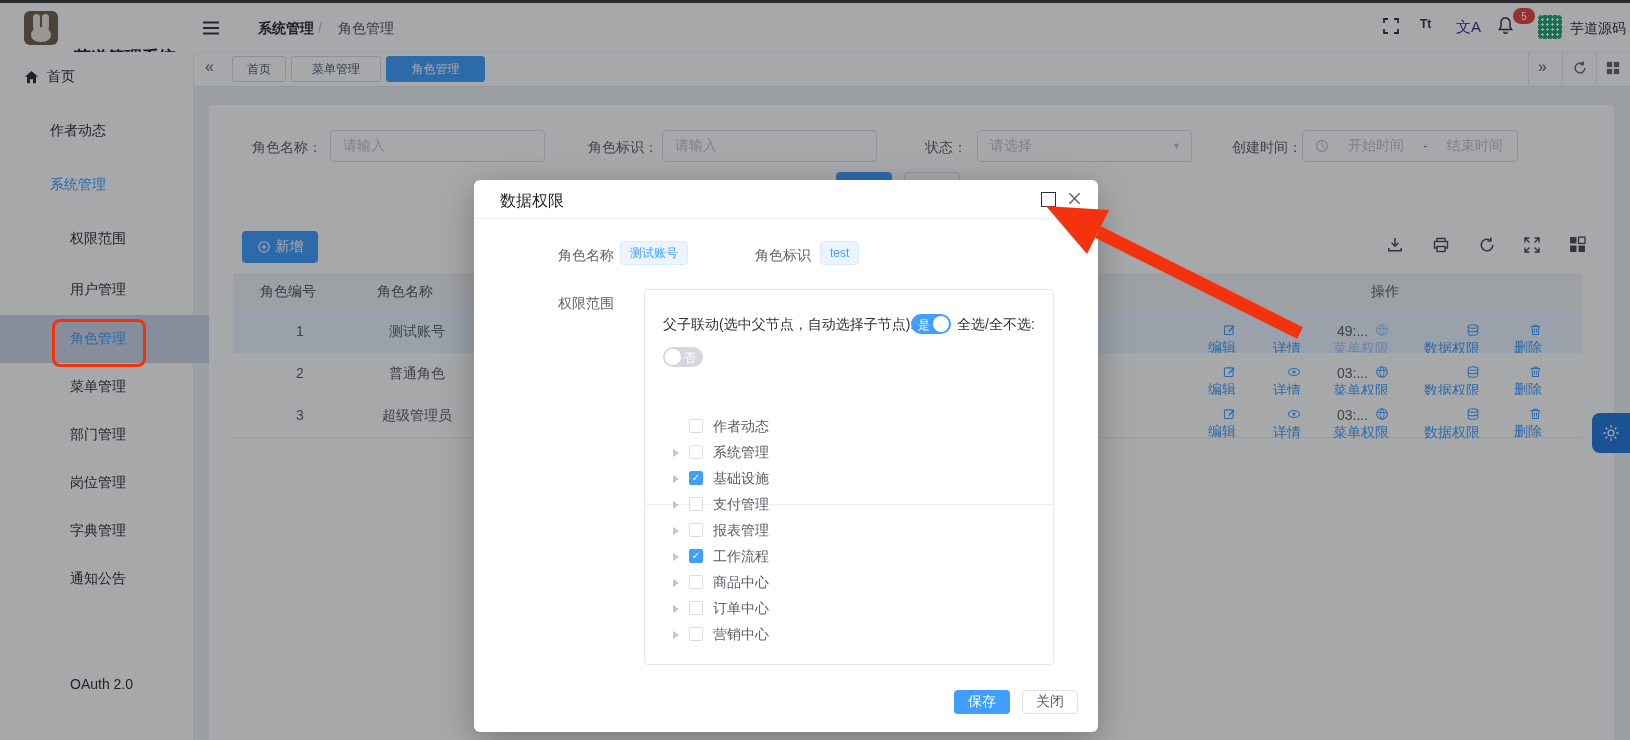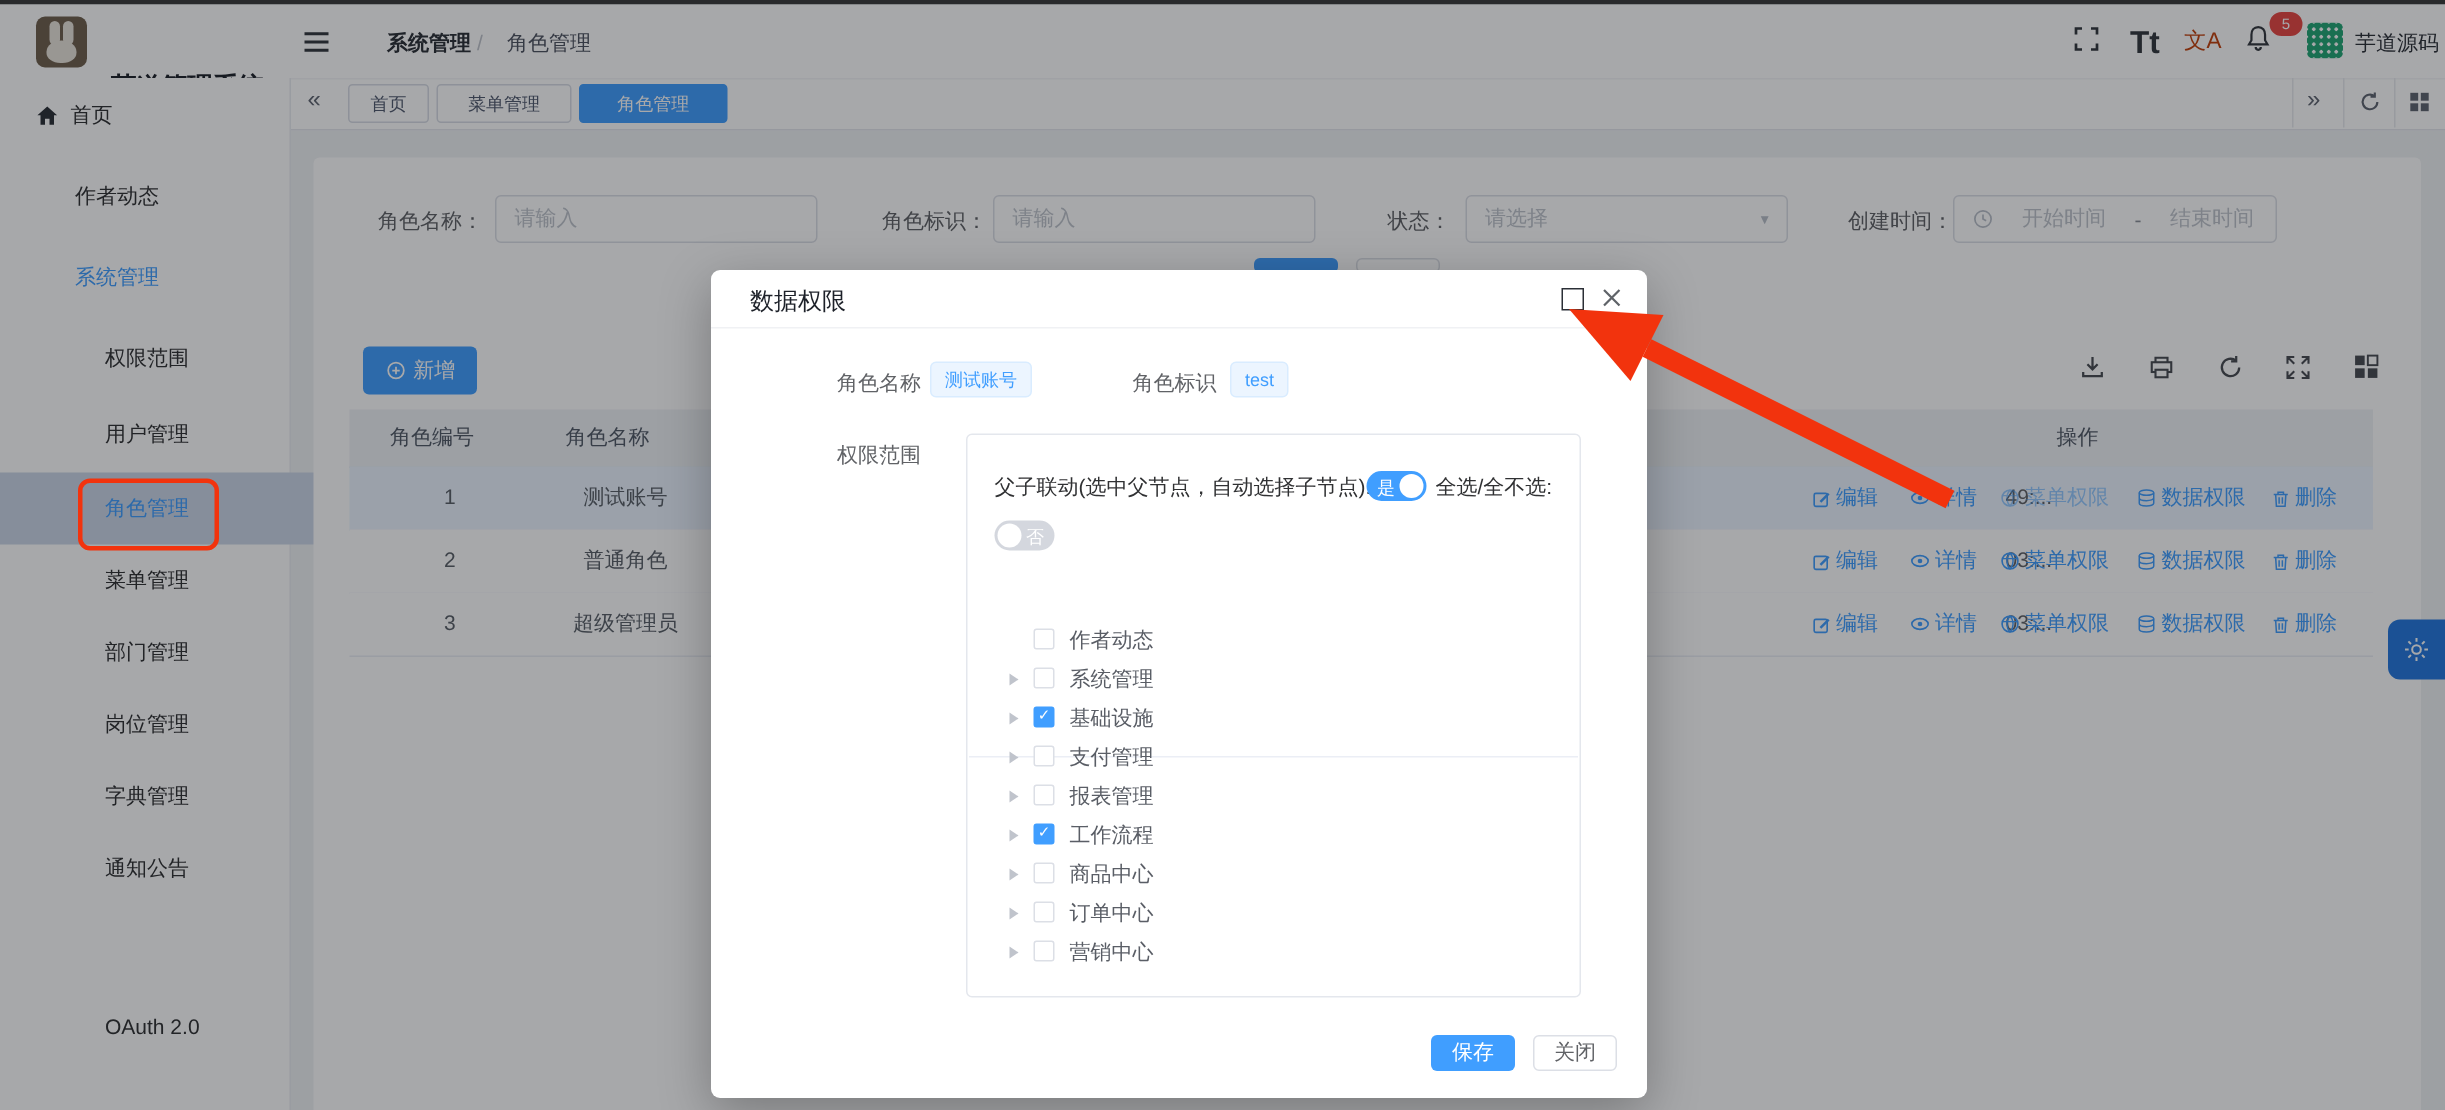--- a/index.html
+++ b/index.html
@@ -48,21 +48,21 @@
   .sliver-plain{left:904px;top:172px;width:56px;height:10px;background:#fff;border:1px solid #dcdfe6;border-radius:4px;box-sizing:border-box;}
   
   .btn-primary{background:#409eff;color:#fff;border-radius:4px;display:flex;align-items:center;justify-content:center;gap:5px;}
   .tool-ic{top:236px;color:#484c52;}
   .thead{left:233px;top:273px;width:1349px;height:38px;background:#f0f2f6;border-bottom:1px solid #e6e9ef;}
   .th{position:absolute;top:10px;color:#515a66;font-weight:500;}
   .trow{position:absolute;left:233px;width:1349px;height:42px;border-bottom:1px solid #ebeef5;background:#fff;}
   .trow.selected{background:#ecf5ff;}
   .cell{position:absolute;top:12px;color:#5a6068;}
   .timefrag{position:absolute;left:1104px;top:12px;color:#606266;}
-  .alink{position:absolute;top:12px;color:#409eff;display:flex;align-items:center;gap:3px;cursor:pointer;}
+  .alink{position:absolute;top:12px;color:#409eff;display:flex;align-items:flex-end;gap:3px;cursor:pointer;flex-direction:column;}
   .alink.muted{opacity:.5;}
   .gearbtn{left:1592px;top:413px;width:44px;height:40px;background:#2478de;border-radius:8px 0 0 8px;display:flex;align-items:center;padding-left:10px;box-sizing:border-box;}
   
   .overlay{left:0;top:0;width:1630px;height:740px;background:rgba(10,14,20,0.36);z-index:50;}
   .modal{left:474px;top:180px;width:624px;height:552px;background:#fff;border-radius:6px;z-index:60;
     box-shadow:0 10px 35px rgba(0,0,0,.28);}
   .mhead{position:absolute;left:0;top:0;width:624px;height:38px;border-bottom:1px solid #f0f1f4;}
   .mtitle{position:absolute;left:26px;top:11px;font-size:16px;font-weight:500;color:#1d2129;}
   .maxbox{position:absolute;left:567px;top:12px;width:13px;height:13px;border:1.5px solid #2b2f36;}
   .mclose{position:absolute;left:593px;top:11px;color:#5f6368;}
@@ -112,22 +112,22 @@
   </div>
   <div class="abs crumb1">系统管理</div>
   <div class="abs crumb-sep">/</div>
   <div class="abs crumb2">角色管理</div>
 
   <div class="abs" style="left:1382px;top:17px;">
     <svg class="ic hicon" width="18" height="18" viewBox="0 0 18 18">
         <path d="M2 6 V2 H6 M12 2 H16 V6 M16 12 V16 H12 M6 16 H2 V12" stroke="#33373d" stroke-width="1.8" fill="none"></path>
       </svg>
   </div>
-  <div class="abs" style="left:1420px;top:17px;font-size:21px;font-weight:bold;color:#33373d;">Tt</div>
-  <div class="abs" style="left:1456px;top:18px;font-size:15px;color:#c2410c;">文A</div>
+  <div class="abs" style="left:1420px;top:17px;font-size:12px;font-weight:bold;color:#33373d;">Tt</div>
+  <div class="abs" style="left:1456px;top:18px;font-size:15px;color:#4c1d95;">文A</div>
   <div class="abs" style="left:1496px;top:16px;">
     <svg class="ic" width="19" height="19" viewBox="0 0 18 18">
         <path d="M9 2 C6.2 2 4.7 4 4.7 6.8 V10.3 L3.2 12.8 H14.8 L13.3 10.3 V6.8 C13.3 4 11.8 2 9 2 Z M7.4 14.6 C7.4 15.7 8.1 16.3 9 16.3 C9.9 16.3 10.6 15.7 10.6 14.6" stroke="#33373d" stroke-width="1.4" fill="none"></path>
       </svg>
   </div>
   <div class="abs badge">5</div>
   <div class="abs avatar"></div>
   <div class="abs uname">芋道源码</div>
 
   <div class="abs tabbar"></div>

